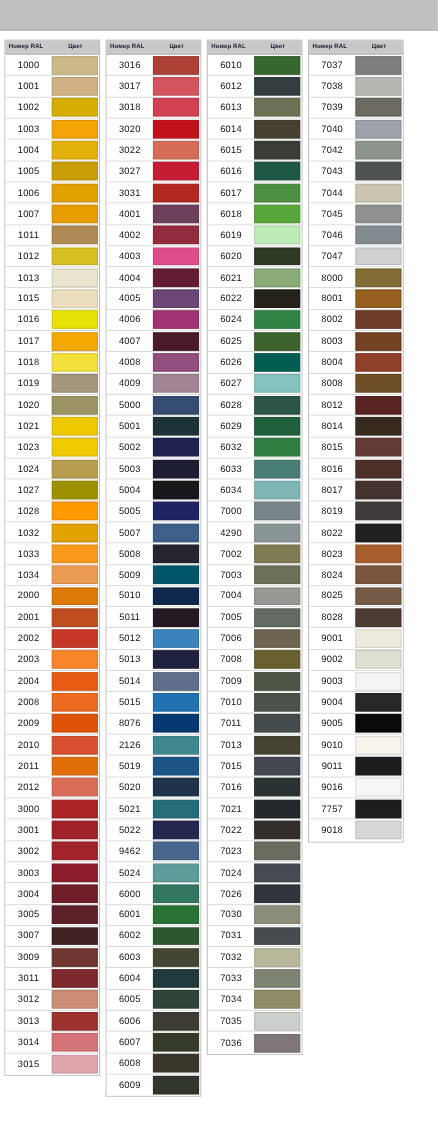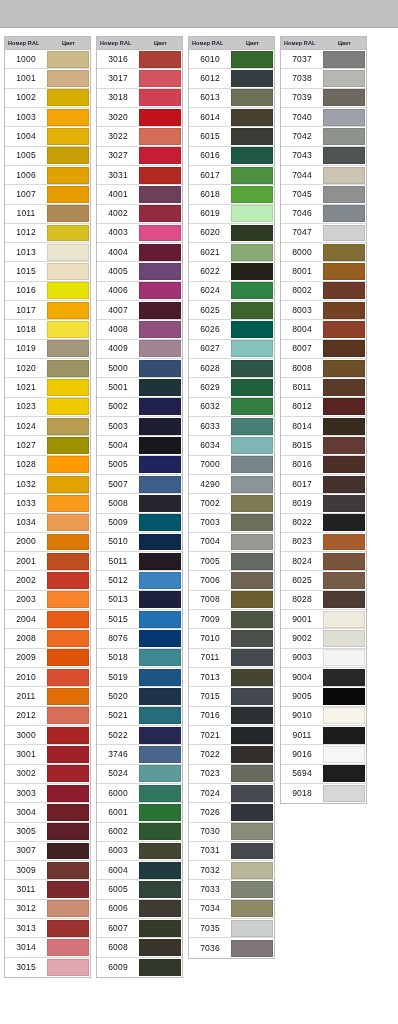--- a/index.html
+++ b/index.html
@@ -564,33 +564,39 @@
             <div class="swatch" style="background: rgb(59, 131, 189);"></div>
           </div>
         </div>
         <div class="ral-row">
           <div class="ral-code">5013</div>
           <div class="swatch-cell">
             <div class="swatch" style="background: rgb(30, 33, 61);"></div>
           </div>
         </div>
         <div class="ral-row">
+          <div class="ral-code">5014</div>
+          <div class="swatch-cell">
+            <div class="swatch" style="background: rgb(96, 110, 140);"></div>
+          </div>
+        </div>
+        <div class="ral-row">
           <div class="ral-code">5015</div>
           <div class="swatch-cell">
             <div class="swatch" style="background: rgb(34, 113, 179);"></div>
           </div>
         </div>
         <div class="ral-row">
           <div class="ral-code">8076</div>
           <div class="swatch-cell">
             <div class="swatch" style="background: rgb(6, 57, 113);"></div>
           </div>
         </div>
         <div class="ral-row">
-          <div class="ral-code">5018</div>
+          <div class="ral-code">2126</div>
           <div class="swatch-cell">
             <div class="swatch" style="background: rgb(63, 136, 143);"></div>
           </div>
         </div>
         <div class="ral-row">
           <div class="ral-code">5019</div>
           <div class="swatch-cell">
             <div class="swatch" style="background: rgb(27, 85, 131);"></div>
           </div>
         </div>
@@ -606,21 +612,21 @@
             <div class="swatch" style="background: rgb(37, 109, 123);"></div>
           </div>
         </div>
         <div class="ral-row">
           <div class="ral-code">5022</div>
           <div class="swatch-cell">
             <div class="swatch" style="background: rgb(37, 40, 80);"></div>
           </div>
         </div>
         <div class="ral-row">
-          <div class="ral-code">3746</div>
+          <div class="ral-code">9462</div>
           <div class="swatch-cell">
             <div class="swatch" style="background: rgb(73, 103, 141);"></div>
           </div>
         </div>
         <div class="ral-row">
           <div class="ral-code">5024</div>
           <div class="swatch-cell">
             <div class="swatch" style="background: rgb(93, 155, 155);"></div>
           </div>
         </div>
@@ -1062,38 +1068,26 @@
             <div class="swatch" style="background: rgb(115, 66, 34);"></div>
           </div>
         </div>
         <div class="ral-row">
           <div class="ral-code">8004</div>
           <div class="swatch-cell">
             <div class="swatch" style="background: rgb(142, 64, 42);"></div>
           </div>
         </div>
         <div class="ral-row">
-          <div class="ral-code">8007</div>
-          <div class="swatch-cell">
-            <div class="swatch" style="background: rgb(89, 53, 31);"></div>
-          </div>
-        </div>
-        <div class="ral-row">
           <div class="ral-code">8008</div>
           <div class="swatch-cell">
             <div class="swatch" style="background: rgb(111, 79, 40);"></div>
           </div>
         </div>
         <div class="ral-row">
-          <div class="ral-code">8011</div>
-          <div class="swatch-cell">
-            <div class="swatch" style="background: rgb(91, 58, 41);"></div>
-          </div>
-        </div>
-        <div class="ral-row">
           <div class="ral-code">8012</div>
           <div class="swatch-cell">
             <div class="swatch" style="background: rgb(89, 35, 33);"></div>
           </div>
         </div>
         <div class="ral-row">
           <div class="ral-code">8014</div>
           <div class="swatch-cell">
             <div class="swatch" style="background: rgb(56, 44, 30);"></div>
           </div>
@@ -1194,21 +1188,21 @@
             <div class="swatch" style="background: rgb(28, 28, 28);"></div>
           </div>
         </div>
         <div class="ral-row">
           <div class="ral-code">9016</div>
           <div class="swatch-cell">
             <div class="swatch" style="background: rgb(246, 246, 246);"></div>
           </div>
         </div>
         <div class="ral-row">
-          <div class="ral-code">5694</div>
+          <div class="ral-code">7757</div>
           <div class="swatch-cell">
             <div class="swatch" style="background: rgb(30, 30, 30);"></div>
           </div>
         </div>
         <div class="ral-row">
           <div class="ral-code">9018</div>
           <div class="swatch-cell">
             <div class="swatch" style="background: rgb(215, 215, 215);"></div>
           </div>
         </div>

